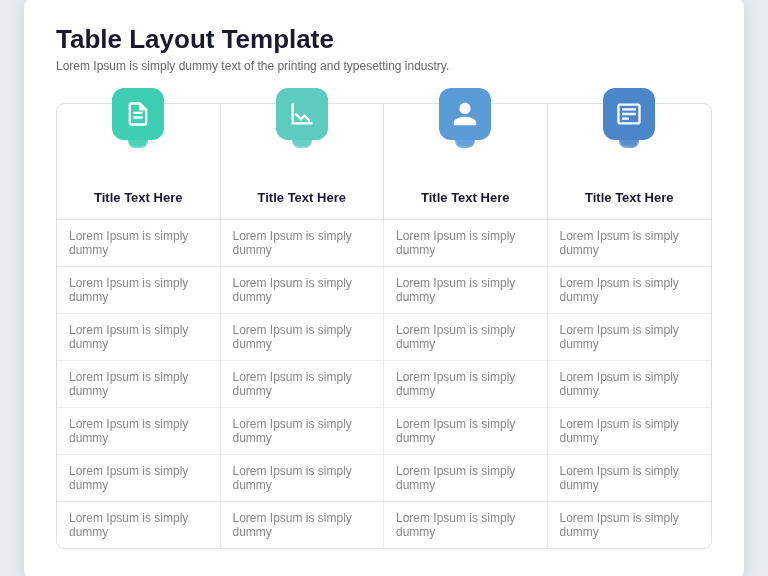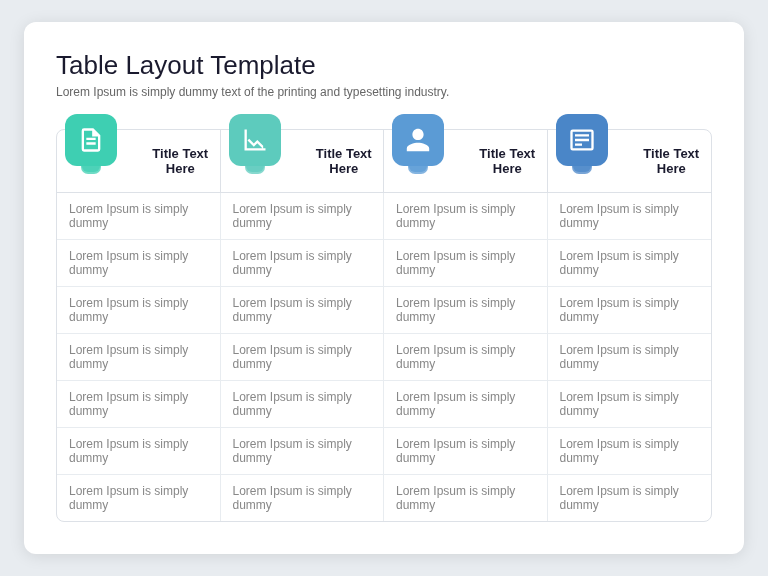--- a/index.html
+++ b/index.html
@@ -18,21 +18,21 @@
       background: #fff;
       border-radius: 12px;
       width: 720px;
       min-height: 530px;
       padding: 28px 32px 32px 32px;
       box-shadow: 0 2px 16px rgba(0,0,0,0.10);
     }
 
     .page-title {
       font-size: 26px;
-      font-weight: 400;
+      font-weight: 700;
       color: #1a1a2e;
       margin-bottom: 4px;
     }
 
     .page-subtitle {
       font-size: 12px;
       color: #666;
       margin-bottom: 30px;
     }
 
@@ -45,21 +45,22 @@
 
     .col-headers {
       display: grid;
       grid-template-columns: repeat(4, 1fr);
       border-bottom: 1px solid #dde1e7;
       position: relative;
     }
 
     .col-header {
       display: flex;
-      flex-direction: row;
+      flex-direction: column;
+      align-items: center;
       padding: 10px 8px 14px 8px;
       position: relative;
       border-right: 1px solid #dde1e7;
       gap: 32px;
     }
 
     .col-header:last-child {
       border-right: none;
     }
 

